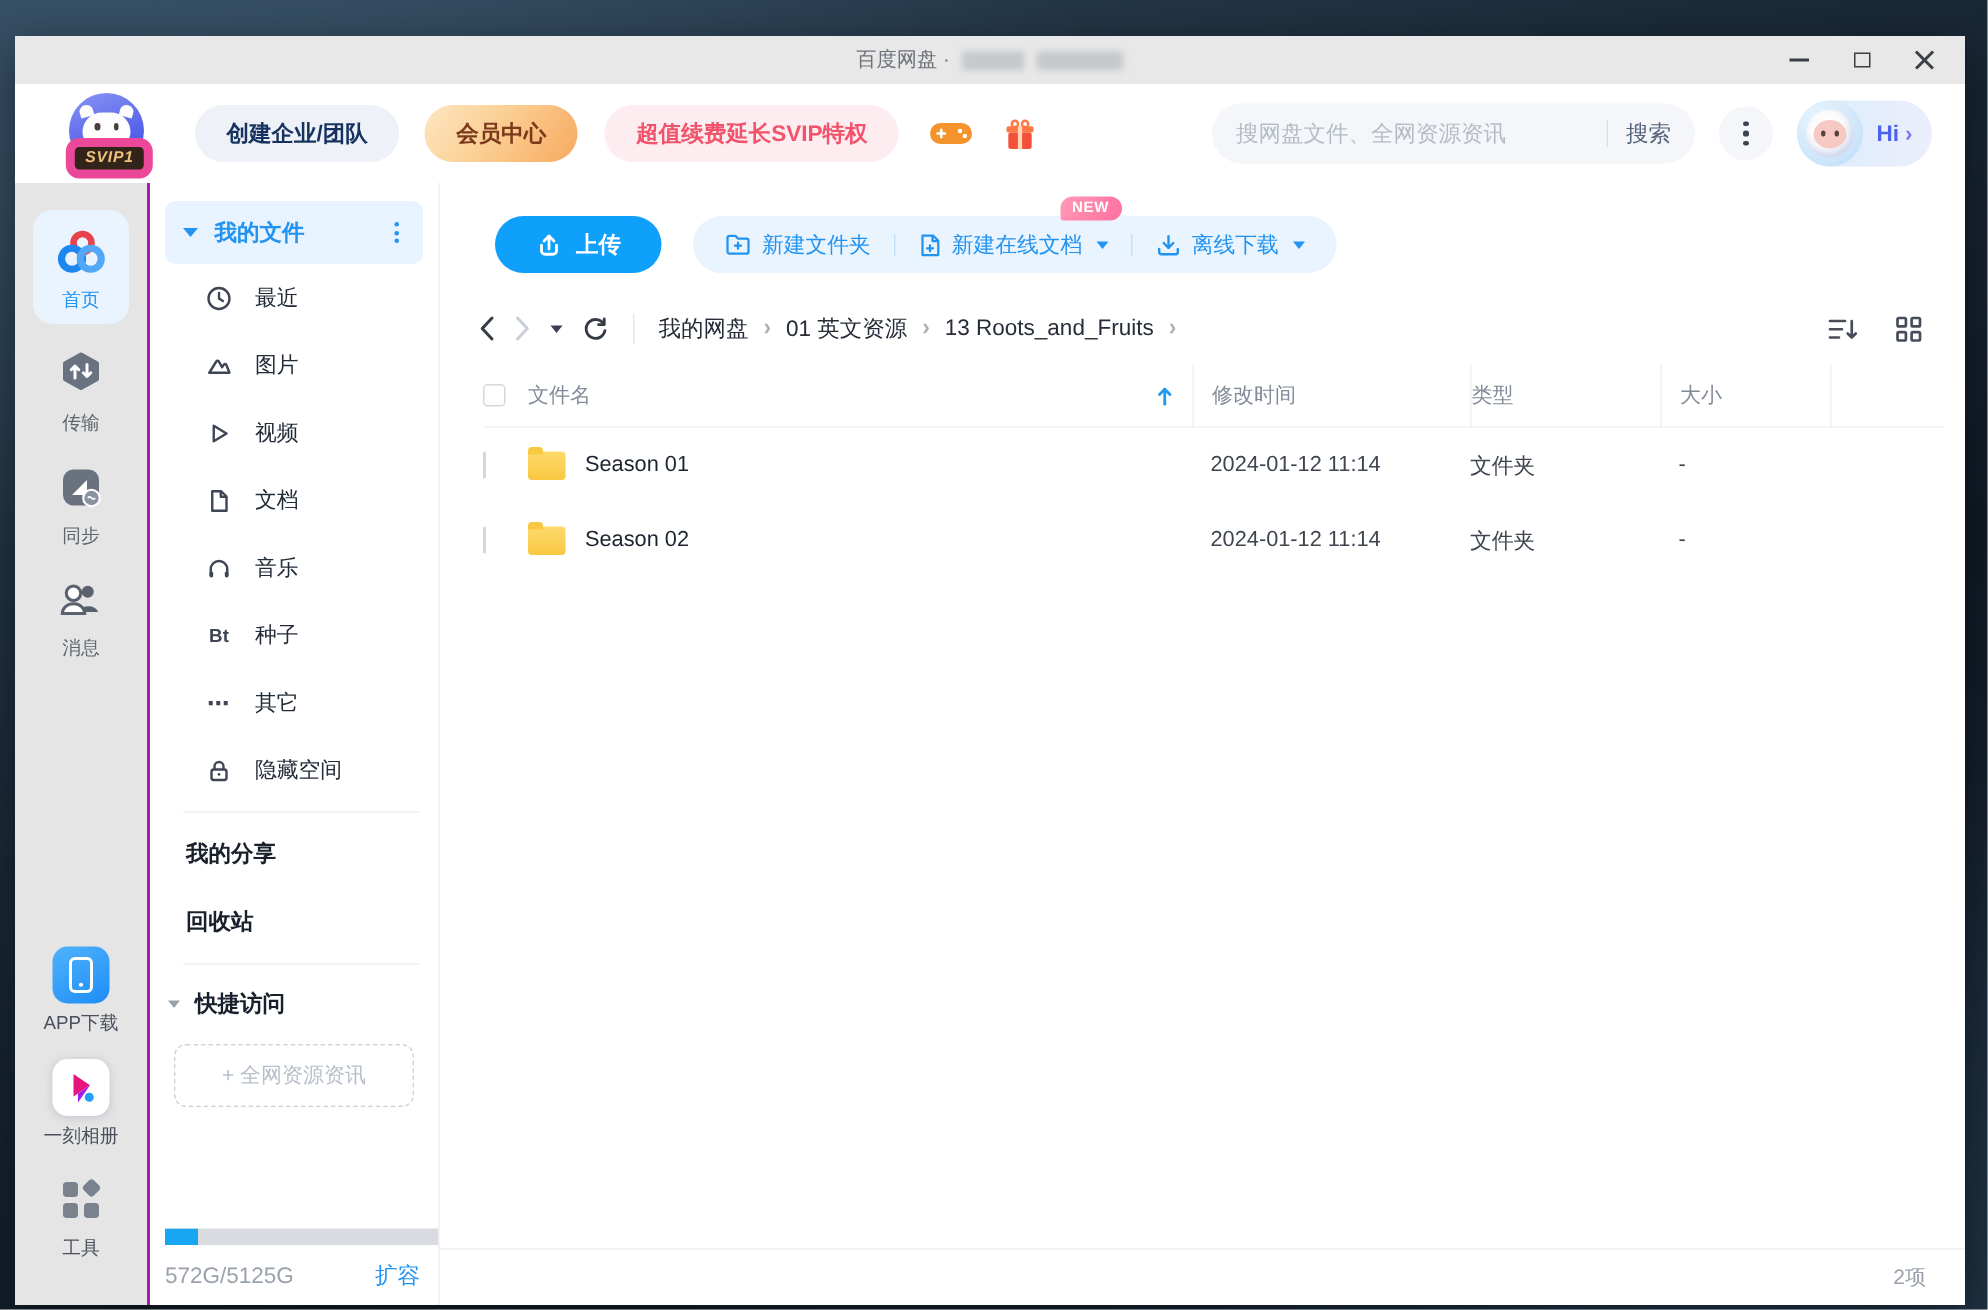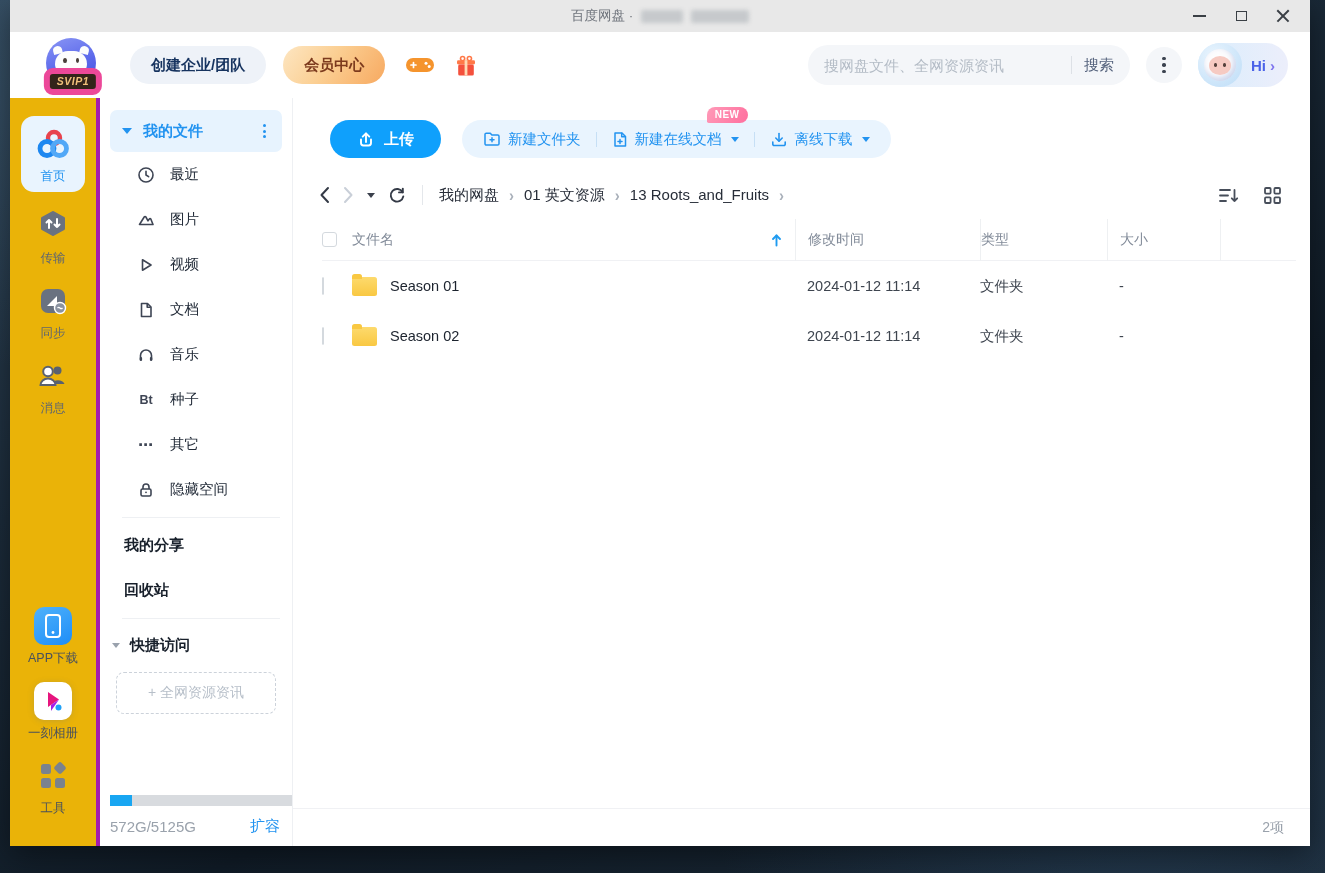--- a/index.html
+++ b/index.html
@@ -7,22 +7,22 @@
   body {
     font-family:"Liberation Sans","DejaVu Sans",sans-serif;
     background:
       radial-gradient(900px 500px at 15% 10%, rgba(90,130,160,.25), transparent 60%),
       radial-gradient(700px 500px at 85% 90%, rgba(60,100,140,.28), transparent 60%),
       radial-gradient(500px 300px at 60% 40%, rgba(30,50,70,.5), transparent 70%),
       linear-gradient(155deg,#31485c 0%,#1c2c3b 35%,#101b26 65%,#1b2a38 100%);
     position:relative;
   }
   .window {
-    position:absolute; left:10px; top:0; width:1300px; height:846px;
-    background:#eab308; box-shadow:0 8px 30px rgba(0,0,0,.45);
+    position:absolute; left:10px; top:24px; width:1300px; height:846px;
+    background:#e5e5e5; box-shadow:0 8px 30px rgba(0,0,0,.45);
     display:flex; flex-direction:column;
   }
   
   .titlebar { height:32px; background:#e8e8e8; position:relative; flex:0 0 32px; }
   .title-center { position:absolute; left:0; right:0; top:0; height:32px; display:flex; align-items:center; justify-content:center; gap:8px; color:#6e737b; font-size:13.5px; }
   .redact { display:inline-block; height:13px; background:#c6c9cc; border-radius:2px; filter:blur(2px); }
   .r1{width:42px;} .r2{width:58px;}
   .win-controls { position:absolute; right:6px; top:0; height:32px; display:flex; }
   .win-btn { width:42px; height:32px; display:flex; align-items:center; justify-content:center; cursor:default; }
   .ic-min { width:13px; height:2px; background:#3a3f45; }
@@ -56,21 +56,21 @@
   .avatar-circle { width:44px; height:44px; border-radius:50%; background:radial-gradient(circle at 35% 30%,#eaf5fe,#bcdcf7); position:relative; overflow:hidden; }
   .helmet { position:absolute; left:6px; top:6px; width:32px; height:32px; border-radius:50%; background:#fdfdfe; box-shadow:inset -2px -3px 6px rgba(150,170,220,.5); }
   .face { position:absolute; left:11px; top:13px; width:22px; height:19px; border-radius:50%; background:#f6cac2; }
   .face::before,.face::after { content:""; position:absolute; top:7px; width:2.6px; height:3.6px; border-radius:50%; background:#54413c; }
   .face::before{left:5px;} .face::after{right:5px;}
   .hi-label { margin-left:9px; color:#4b63e8; font-size:15px; font-weight:bold; }
   .hi-chev { margin-left:4px; color:#7e74ee; font-size:15px; font-weight:bold; }
   
   .bodyrow { flex:1; display:flex; min-height:0; }
   
-  .rail { width:90px; flex:0 0 90px; border-right:4px solid #a21caf; display:flex; flex-direction:column; align-items:center; padding:18px 0 14px; }
+  .rail { width:90px; flex:0 0 90px; border-right:2px solid #a21caf; display:flex; flex-direction:column; align-items:center; padding:18px 0 14px; }
   .rail-item { display:flex; flex-direction:column; align-items:center; margin-bottom:15px; cursor:default; }
   .rail-item .rlabel { font-size:12.5px; color:#5f6670; margin-top:5px; }
   .rail-item.active { background:#e9f4fe; border-radius:13px; padding:9px 0 7px; width:64px; }
   .rail-item.active .rlabel { color:#2293f0; }
   .rail-spacer { margin-top:auto; }
   .rail-bottom .rlabel { color:#4a515c; }
   .ricon { width:38px; height:38px; display:flex; align-items:center; justify-content:center; }
   .appdl-sq { width:38px; height:38px; border-radius:10px; background:linear-gradient(150deg,#4fb2fb,#1e8df7); display:flex; align-items:center; justify-content:center; }
   .album-sq { width:38px; height:38px; border-radius:10px; background:#fff; box-shadow:0 1px 6px rgba(90,110,140,.25); display:flex; align-items:center; justify-content:center; }
   
@@ -163,20 +163,21 @@
     <div class="logo-wrap">
       <div class="logo-circle">
         <span class="cow-ear-l"></span>
           <span class="cow-ear-r"></span>
         <div class="cow-face"></div>
       </div>
       <div class="svip-badge">SVIP1</div>
     </div>
     <div class="pill pill-team">创建企业/团队</div>
     <div class="pill pill-member">会员中心</div>
+    <div class="pill pill-svip">超值续费延长SVIP特权</div>
     <div class="hdr-ico">
       <svg width="30" height="22" viewBox="0 0 30 22">
         <rect x="1" y="4" width="28" height="14" rx="7" fill="#f5942d"></rect>
         <path d="M6 11 h5 M8.5 8.5 v5" stroke="#fff" stroke-width="1.7" stroke-linecap="round"></path>
         <circle cx="21" cy="9.3" r="1.5" fill="#fff"></circle>
           <circle cx="24.2" cy="12.6" r="1.5" fill="#fff"></circle>
       </svg>
     </div>
     <div class="hdr-ico">
       <svg width="22" height="23" viewBox="0 0 22 23">

